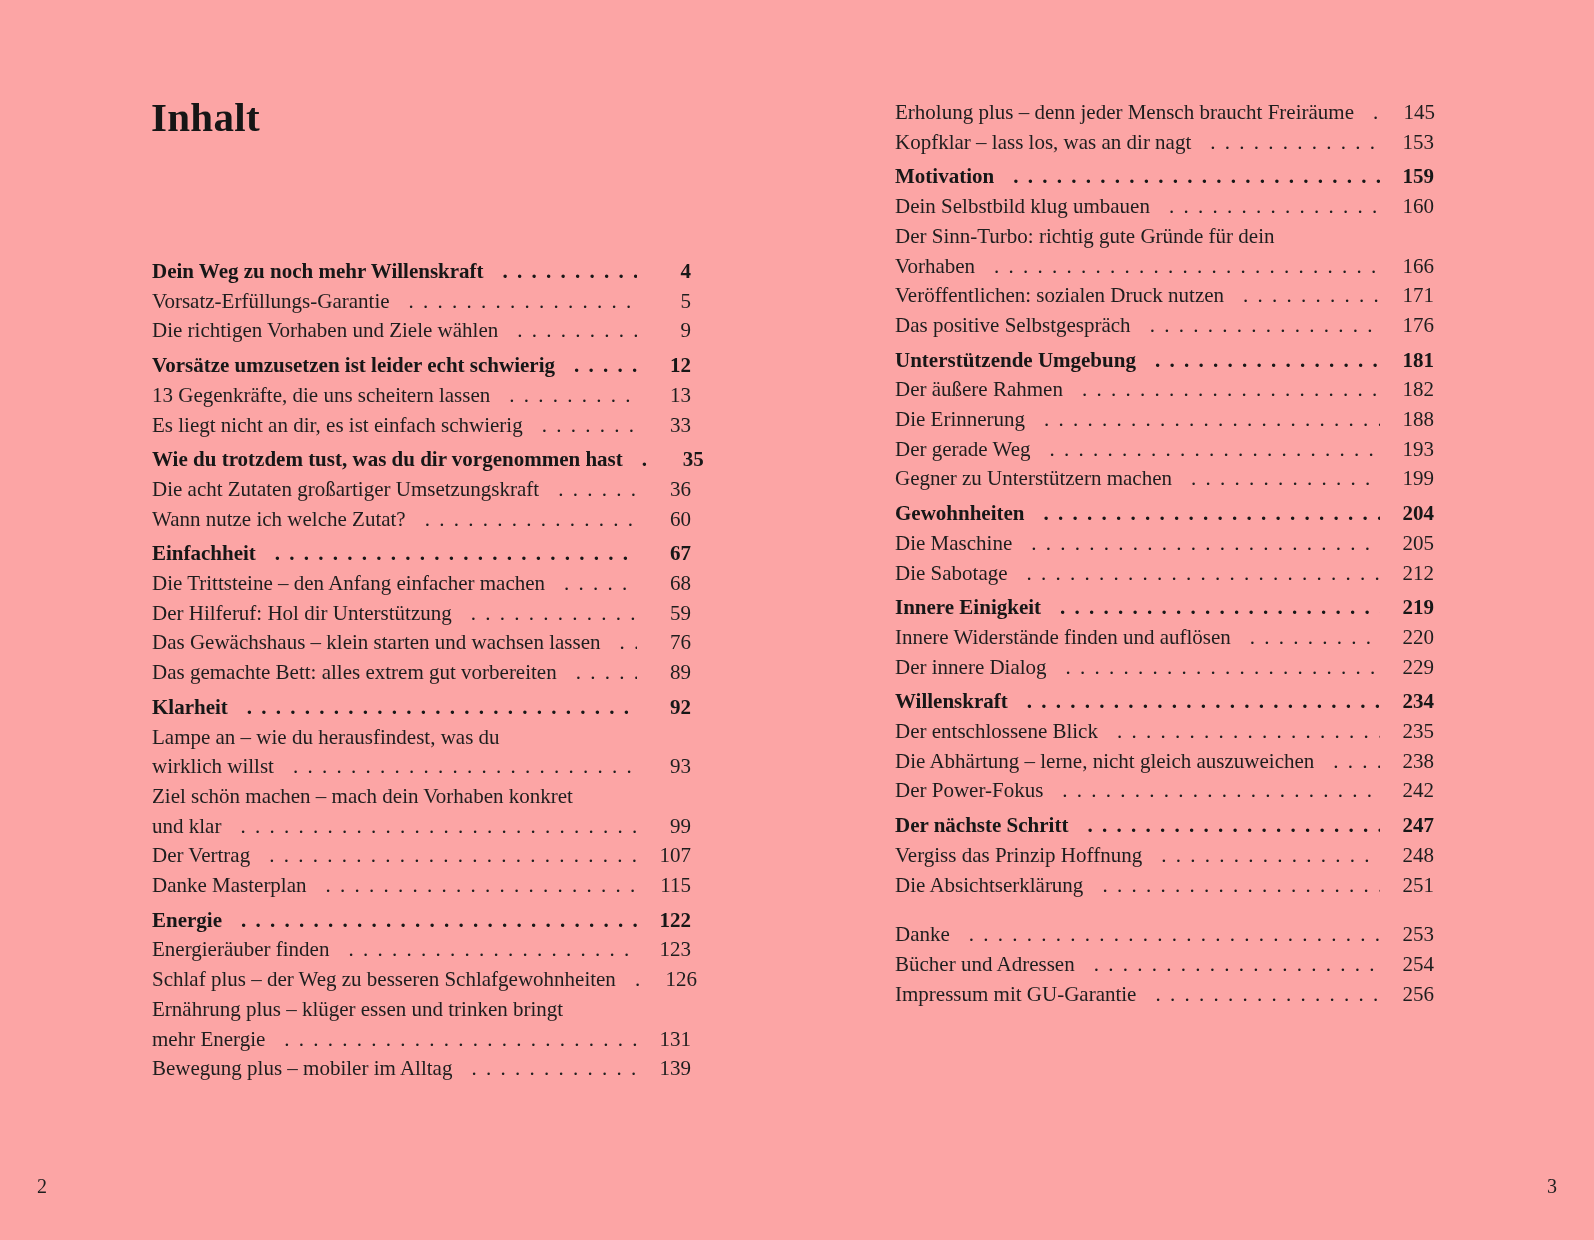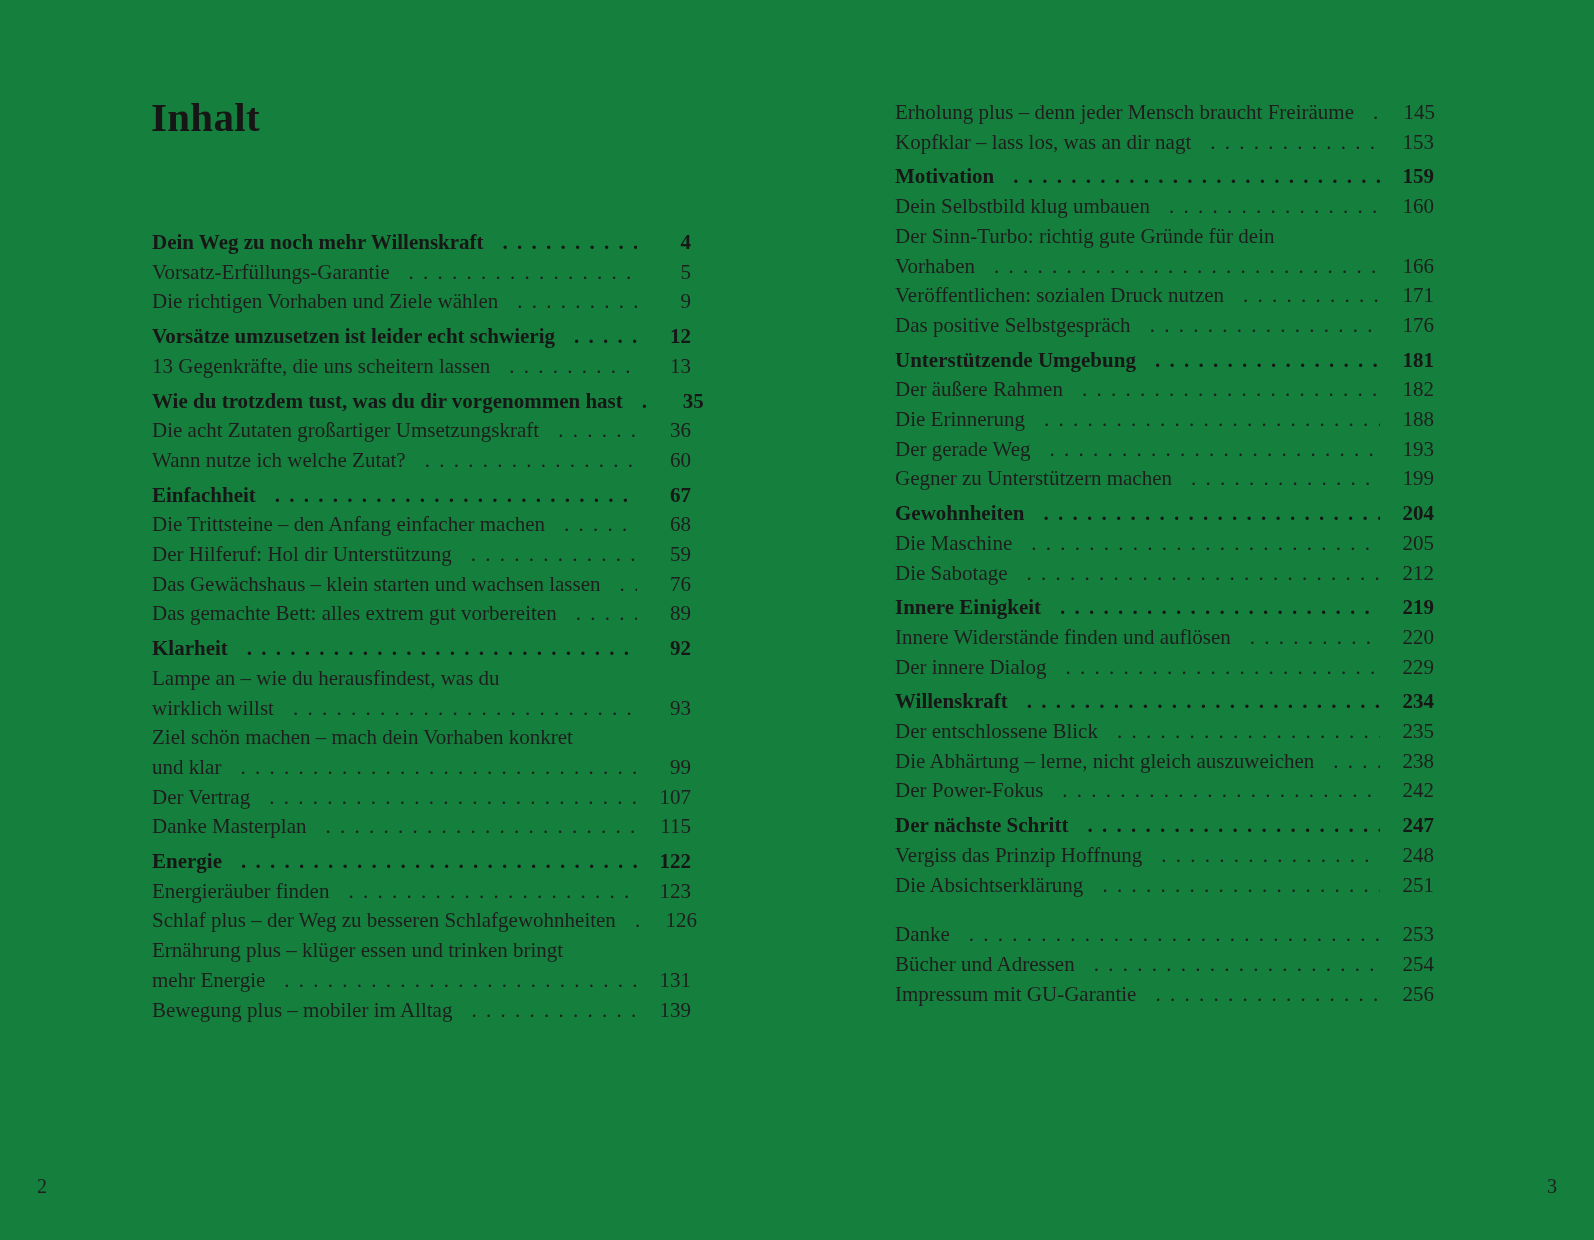--- a/index.html
+++ b/index.html
@@ -9,21 +9,21 @@
     background: #ffffff;
   }
   body {
     position: relative;
     width: 1594px;
     height: 1240px;
     font-family: "Liberation Serif", "DejaVu Serif", serif;
     color: #1e1e1e;
     overflow: hidden;
   }
-  .spread { position: absolute; inset: 0; background: #15803d; }
+  .spread { position: absolute; inset: 0; background: #fca5a5; }
 
   .page-title {
     position: absolute;
     left: 151px;
     top: 97px;
     margin: 0;
     font-size: 41px;
     line-height: 1;
     font-weight: 700;
     letter-spacing: 0.3px;
@@ -38,21 +38,21 @@
   .toc-right { left: 895px; top: 98px;  }
 
   .row {
     display: flex;
     align-items: baseline;
     font-size: 21px;
     line-height: 29.7px;
     white-space: nowrap;
     gap: 12px;
   }
-  .row.bold { font-weight: 700; color: #171717; }
+  .row.bold { font-weight: 700; color: #171717; margin-top: 29px; }
   .row.gap  { margin-top: 5px; }
   .row.gap2 { margin-top: 20px; }
 
   .label { flex: 0 0 auto; }
 
   .dots {
     flex: 1 1 auto;
     overflow: hidden;
     padding-left: 7px;
     padding-right: 8px;
@@ -103,20 +103,25 @@
       <div class="row bold gap">
         <span class="label">Vorsätze umzusetzen ist leider echt schwierig</span>
         <span class="dots"></span>
         <span class="num">12</span>
       </div>
       <div class="row">
         <span class="label">13 Gegenkräfte, die uns scheitern lassen</span>
         <span class="dots"></span>
         <span class="num">13</span>
       </div>
+      <div class="row">
+        <span class="label">Es liegt nicht an dir, es ist einfach schwierig</span>
+        <span class="dots"></span>
+        <span class="num">33</span>
+      </div>
       <div class="row bold gap">
         <span class="label">Wie du trotzdem tust, was du dir vorgenommen hast</span>
         <span class="dots"></span>
         <span class="num">35</span>
       </div>
       <div class="row">
         <span class="label">Die acht Zutaten großartiger Umsetzungskraft</span>
         <span class="dots"></span>
         <span class="num">36</span>
       </div>

